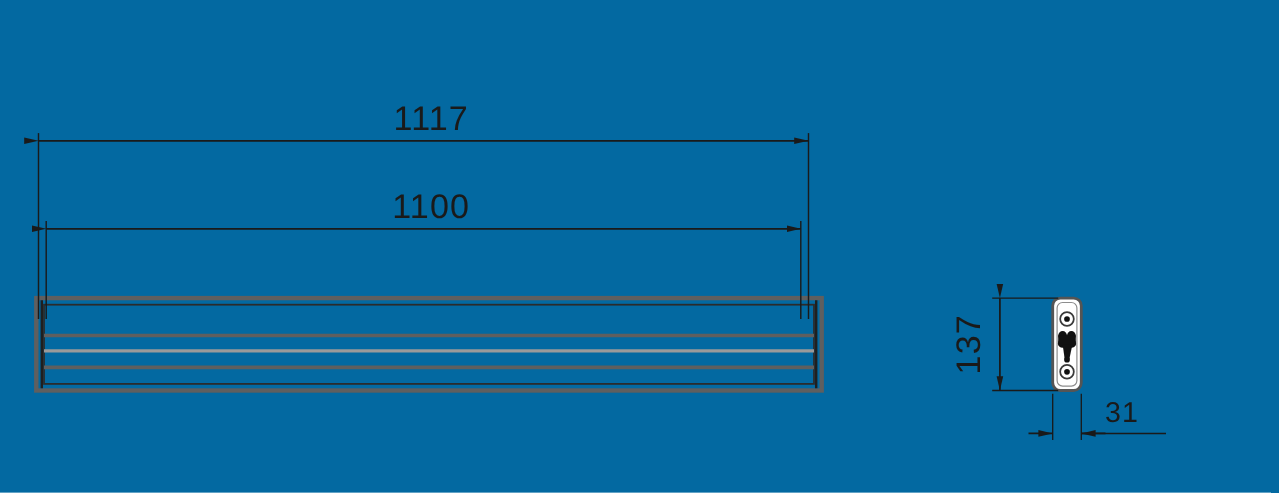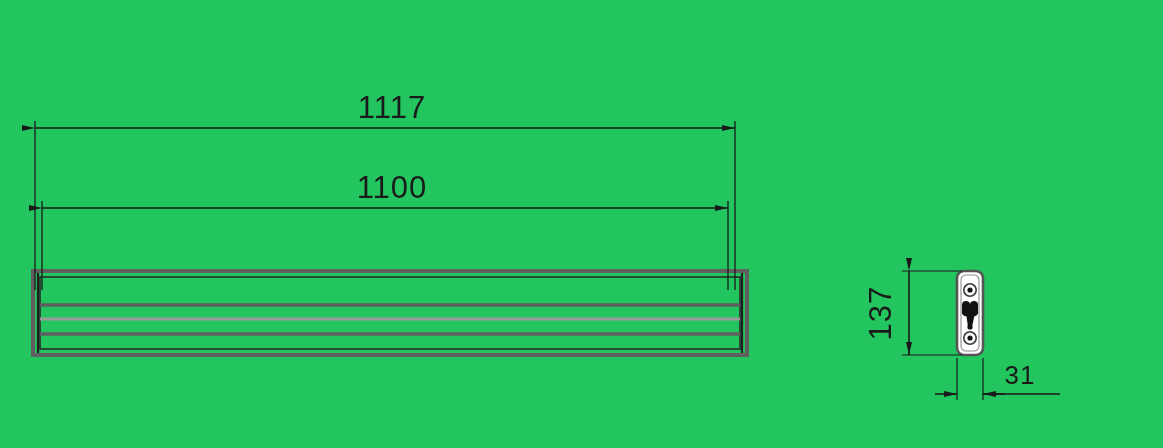--- a/index.html
+++ b/index.html
@@ -7,21 +7,21 @@
     padding: 0;
     background: #ffffff;
   }
   body {
     font-family: "Liberation Sans", sans-serif;
   }
   #drawing-canvas {
     position: relative;
     width: 1163px;
     height: 448px;
-    background: #22c55e;
+    background: #0369a1;
     overflow: hidden;
   }
   #drawing-canvas svg {
     position: absolute;
     top: 0;
     left: 0;
     display: block;
   }
   .dim-text {
     font-family: "Liberation Sans", sans-serif;

